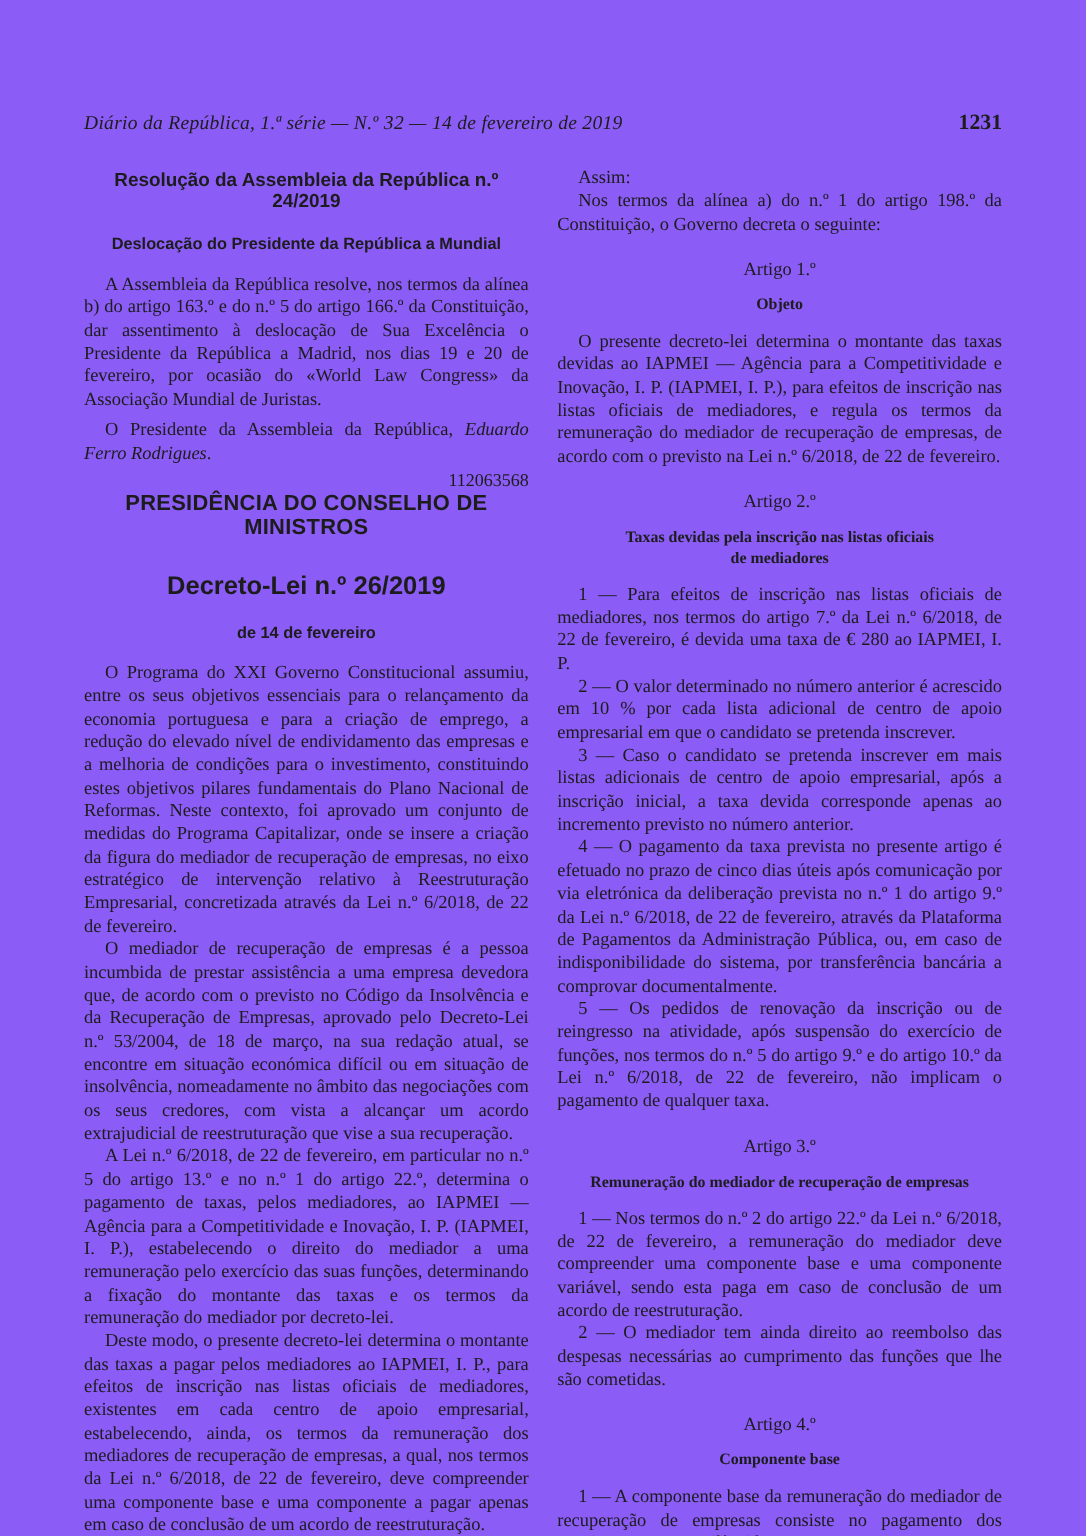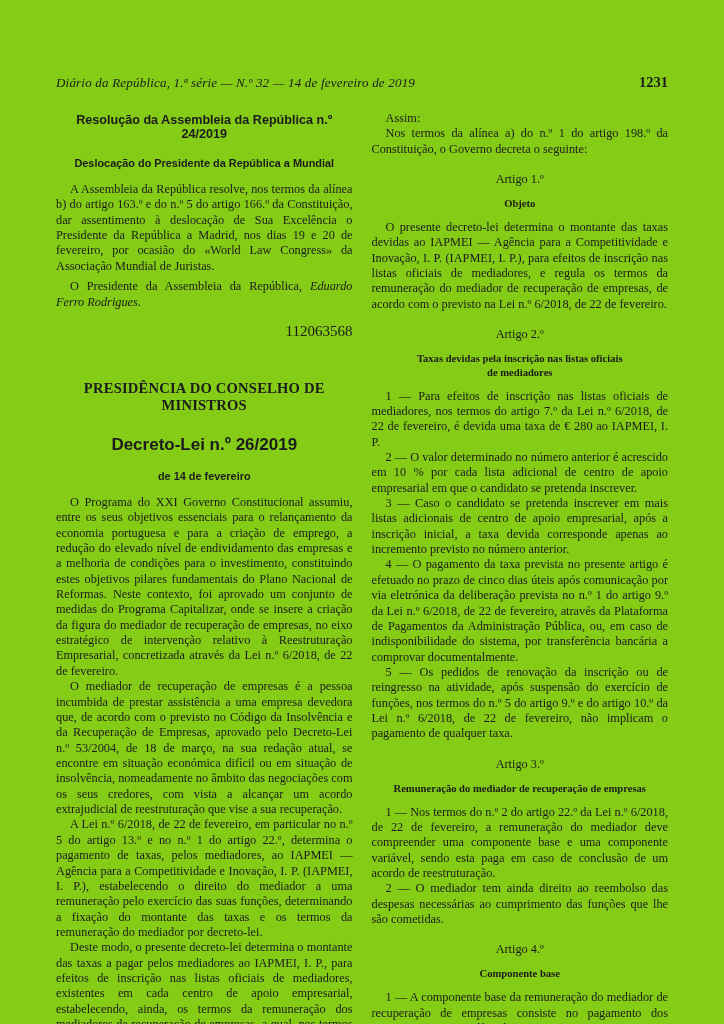--- a/index.html
+++ b/index.html
@@ -1,38 +1,38 @@
 <!DOCTYPE html>
 <html lang="pt"><head>
 <meta charset="utf-8">
 <style>
   * { margin:0; padding:0; box-sizing:border-box; }
   html,body { background:#e9e9e7; }
   body { width:724px; height:1024px; font-family:"Liberation Serif", serif; }
   .page {
-    width:724px; height:1024px; background:#84cc16; color:#1c1c1c;
+    width:724px; height:1024px; background:#8b5cf6; color:#1c1c1c;
     padding:52px 56px 30px 56px; overflow:hidden;
   }
   .page-header {
     display:flex; justify-content:space-between; align-items:baseline;
     font-size:13px;
   }
   .journal { font-style:italic; letter-spacing:0.2px; }
   .page-num { font-weight:bold; font-size:14.5px;margin-top:22px; }
   .columns { display:flex; gap:19px; margin-top:20px; }
   .col { width:296.5px; }
   .body { font-size:12.3px; line-height:1.25; text-align:justify; }
   .indent { text-indent:14px; }
   .spaced { margin-top:5px; }
   .sans { font-family:"Liberation Sans", sans-serif; font-weight:bold; text-align:center; }
   .res-title   { font-size:12.6px; margin-top:2px; }
   .res-subtitle{ font-size:10.9px; margin-top:16px; }
   .first-body  { margin-top:13px; }
-  .registry    { font-size:15px; text-align:right; margin-top:13px; }
-  .section-heading { font-size:14.6px; margin-top:40px; letter-spacing:0.2px;font-family:Liberation Serif, serif; }
+  .registry    { font-size:12px; text-align:right; margin-top:3px; }
+  .section-heading { font-size:14.6px; letter-spacing:0.2px; }
   .decree-title{ font-size:17px; margin-top:21px; }
   .decree-date { font-size:10.9px; margin-top:15px; }
   .art-num  { font-size:12.3px; text-align:center; margin-top:15px; }
   .art-title{ font-size:10.6px; font-weight:bold; text-align:center; margin-top:10px; white-space:pre-line; line-height:1.3; }
   .art-body-first { margin-top:9px; }
   .alinea-list { margin-top:6px; }
   .sig-name { font-style:italic; }
   .alinea-label { font-style:italic; }
 </style>
 </head>

